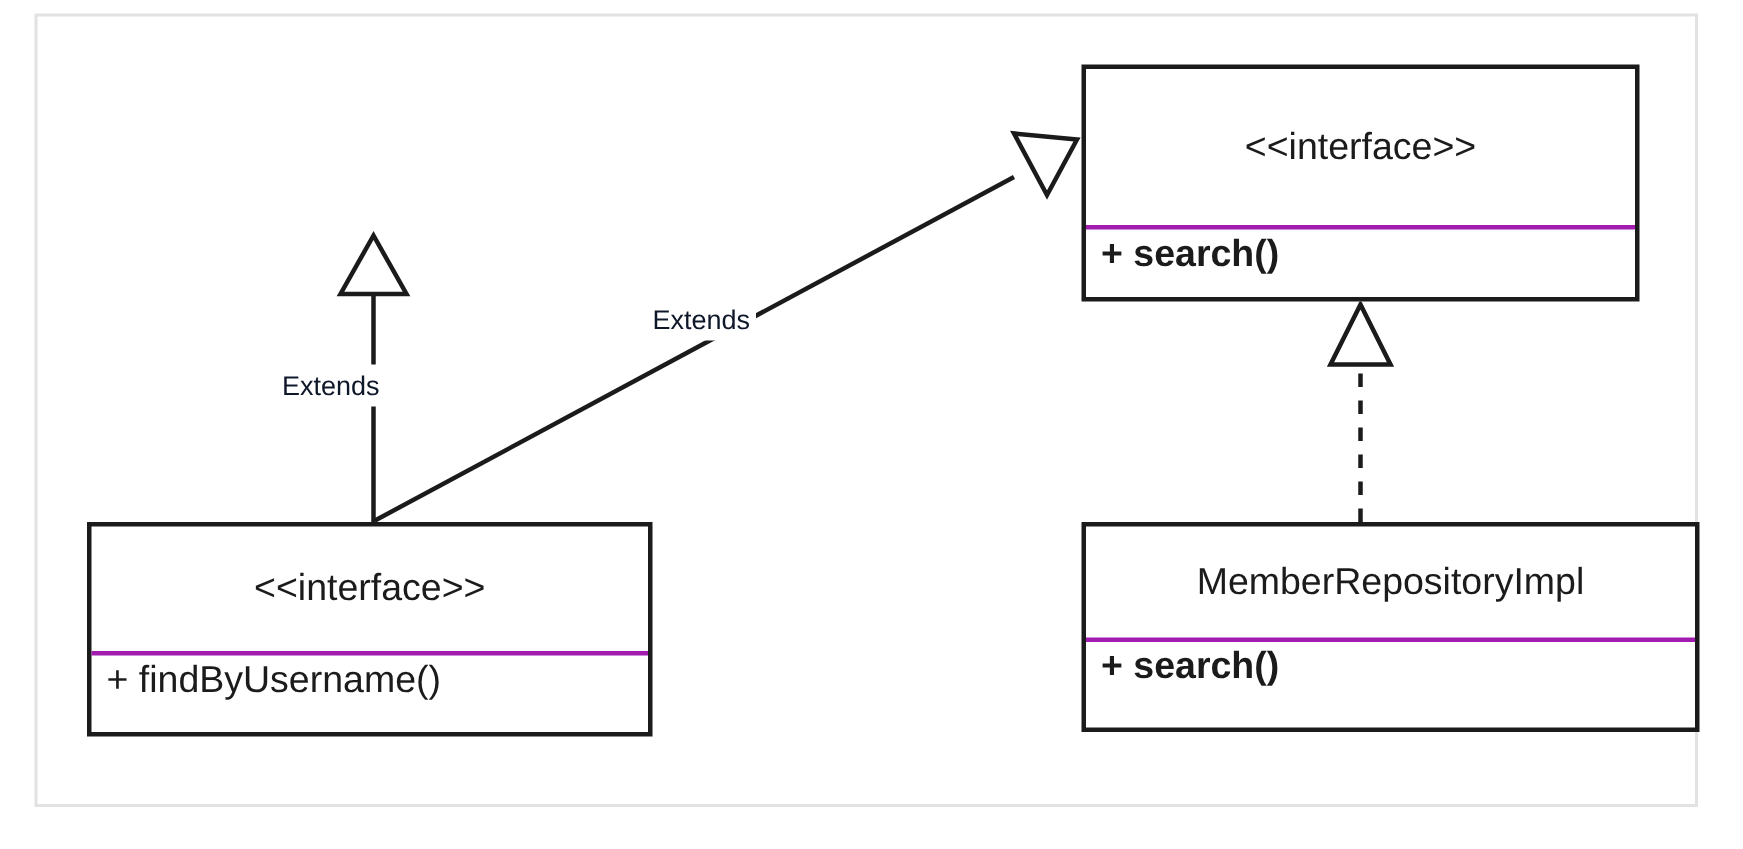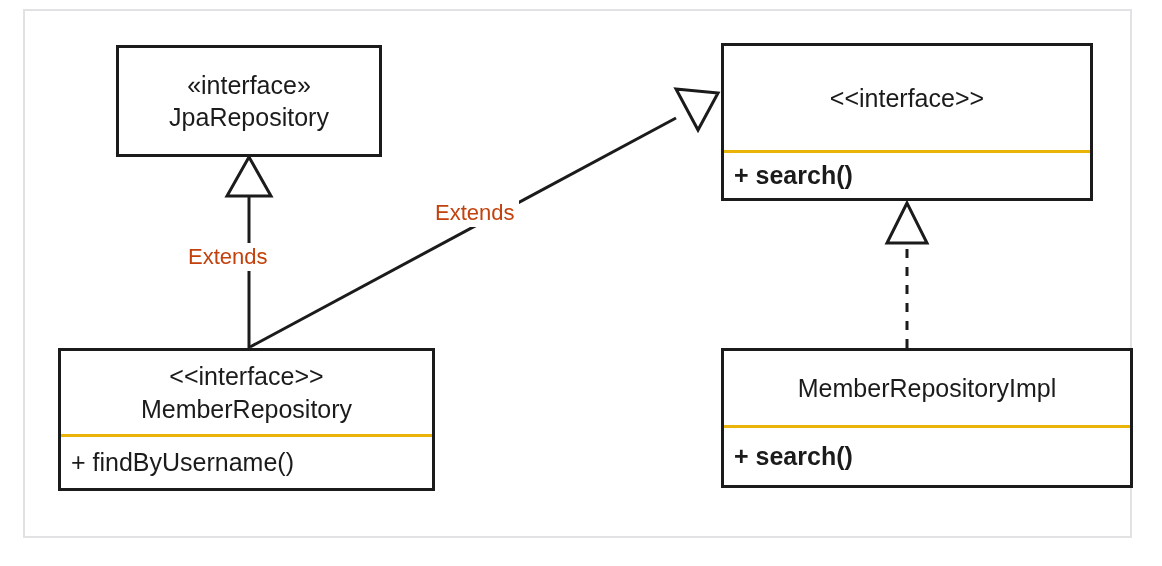--- a/index.html
+++ b/index.html
@@ -52,24 +52,23 @@
     flex: 1 1 auto;
     display: flex;
     flex-direction: column;
     align-items: center;
     justify-content: center;
     text-align: center;
     color: #1b1b1b;
     padding: 2px 6px;
   }
   .uml-members-compartment {
-    border-top: 3px solid #eab308;
+    border-top: 3px solid #a21caf;
     display: flex;
     flex-direction: column;
-    justify-content: center;
     color: #1b1b1b;
     padding: 2px 10px;
   }
   .stereotype { display: block; white-space: nowrap; }
   .classname  { display: block; white-space: nowrap; }
   .member     { display: block; white-space: nowrap; }
 
   
   #class-jpa-repository {
     left: 116px; top: 45px; width: 266px; height: 112px;
@@ -90,23 +89,23 @@
 
   #class-member-repository-impl {
     left: 721px; top: 348px; width: 412px; height: 140px;
   }
   #class-member-repository-impl .uml-name-compartment { font-size: 25px; line-height: 33px; height: 70px; flex: 0 0 70px; }
   #class-member-repository-impl .uml-members-compartment { flex: 1 1 auto; font-size: 25px; font-weight: bold; }
 
   
   .edge-label {
     position: absolute;
-    font-size: 22px;
+    font-size: 18px;
     line-height: 26px;
-    color: #c2410c;
+    color: #0f172a;
     background: #ffffff;
     padding: 1px 4px;
     white-space: nowrap;
     z-index: 6;
   }
   #edge-label-extends-jpa  { left: 184px; top: 243px; }
   #edge-label-extends-custom { left: 431px; top: 199px; }
 </style>
 </head>
 <body>
@@ -126,40 +125,33 @@
       <line x1="250" y1="347" x2="676" y2="118" stroke="#1b1b1b" stroke-width="3"></line>
       <polygon points="718,93 676,89 698,130" fill="#ffffff" stroke="#1b1b1b" stroke-width="3"></polygon>
     </g>
 
     <g>
       <line x1="907" y1="348" x2="907" y2="246" stroke="#1b1b1b" stroke-width="3" stroke-dasharray="9 9"></line>
       <polygon points="907,203 887,243 927,243" fill="#ffffff" stroke="#1b1b1b" stroke-width="3"></polygon>
     </g>
   </svg>
 
-  <div class="uml-class" id="class-jpa-repository">
-    <div class="uml-name-compartment">
-      <span class="stereotype">«interface»</span>
-      <span class="classname">JpaRepository</span>
-    </div>
-  </div>
 
   <div class="uml-class" id="class-member-repository-custom">
     <div class="uml-name-compartment">
       <span class="stereotype">&lt;&lt;interface&gt;&gt;</span>
     </div>
     <div class="uml-members-compartment">
       <span class="member">+ search()</span>
     </div>
   </div>
 
   <div class="uml-class" id="class-member-repository">
     <div class="uml-name-compartment">
       <span class="stereotype">&lt;&lt;interface&gt;&gt;</span>
-      <span class="classname">MemberRepository</span>
     </div>
     <div class="uml-members-compartment">
       <span class="member">+ findByUsername()</span>
     </div>
   </div>
 
   <div class="uml-class" id="class-member-repository-impl">
     <div class="uml-name-compartment">
       <span class="classname">MemberRepositoryImpl</span>
     </div>

